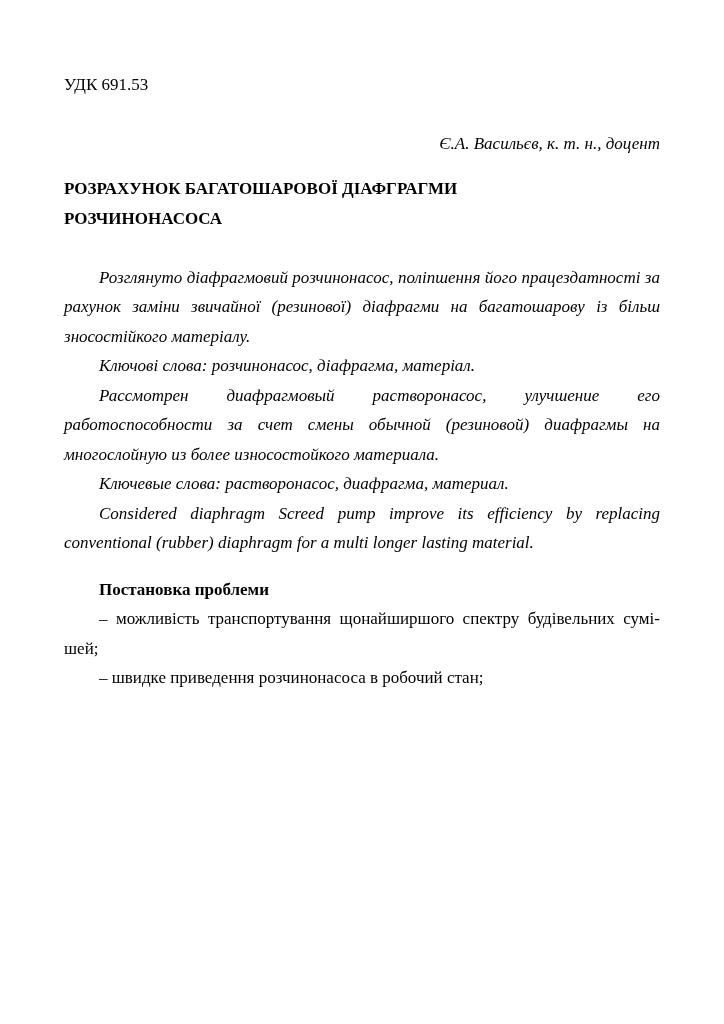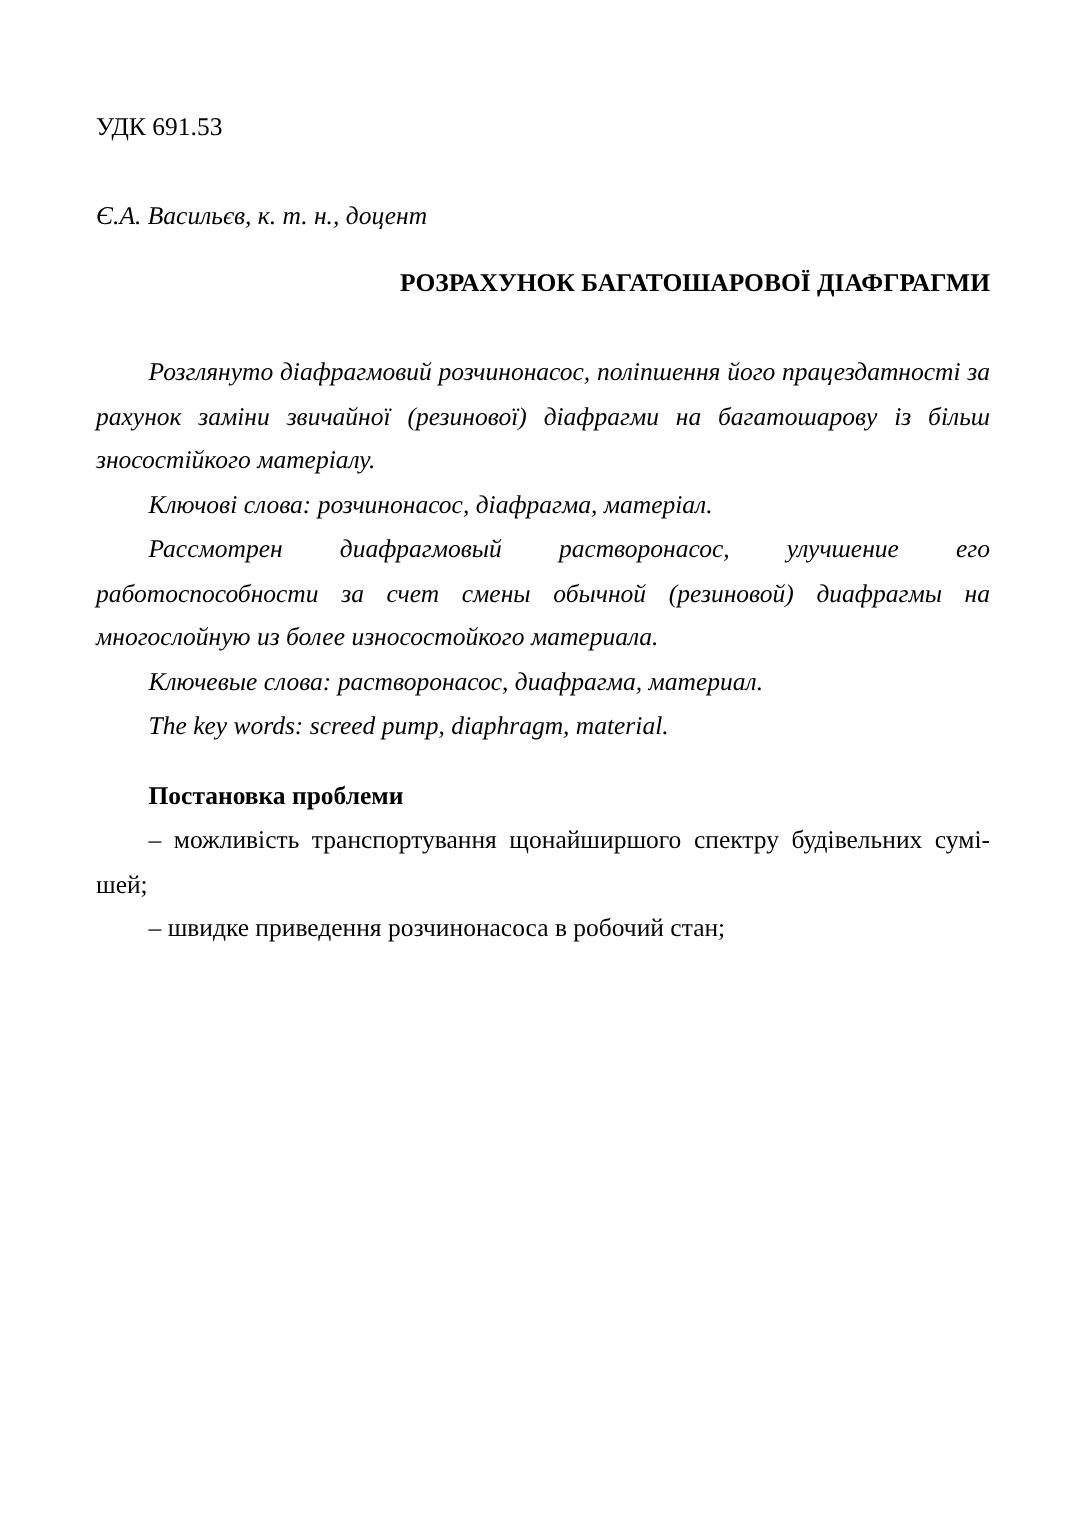--- a/index.html
+++ b/index.html
@@ -15,25 +15,26 @@
     overflow: hidden;
   }
   .content {
     padding: 70px 64px 0 64px; 
   }
   .udc {
     text-align: left;
   }
   .byline {
     margin-top: 29px;
+    text-align: right;
     font-style: italic;
   }
   .doc-title {
     margin-top: 16px;
-    text-align: right;
+    text-align: left;
     font-weight: bold;
   }
   .abstract {
     text-align: justify;
     font-style: italic;
     text-indent: 35px;
   }
   .abstract-first {
     margin-top: 29.5px;
   }
@@ -58,29 +59,30 @@
   <div class="content">
 
     <div class="udc">УДК 691.53</div>
 
     <div class="byline">
       <div>Є.А. Васильєв, к. т. н., доцент</div>
     </div>
 
     <div class="doc-title">
       <div>РОЗРАХУНОК БАГАТОШАРОВОЇ ДІАФГРАГМИ</div>
+      <div>РОЗЧИНОНАСОСА</div>
     </div>
 
     <div class="abstract abstract-first">Розглянуто діафрагмовий розчинонасос, поліпшення його працездатності за рахунок заміни звичайної (резинової) діафрагми на багатошарову із більш зносостійкого матеріалу.</div>
     <div class="keywords">Ключові слова: розчинонасос, діафрагма, матеріал.</div>
 
     <div class="abstract">Рассмотрен диафрагмовый растворонасос, улучшение его работоспособности за счет смены обычной (резиновой) диафрагмы на многослойную из более износостойкого материала.</div>
     <div class="keywords">Ключевые слова: растворонасос, диафрагма, материал.</div>
 
-    <div class="keywords">The key words: screed pump, diaphragm, material.</div>
+    <div class="abstract">Considered diaphragm Screed pump improve its efficiency by replacing conventional (rubber) diaphragm for a multi longer lasting material.</div>
 
     <div class="section-heading">Постановка проблеми</div>
 
 
     <div class="para">– можливість транспортування щонайширшого спектру будівельних сумі­шей;</div>
     <div class="para">– швидке приведення розчинонасоса в робочий стан;</div>
 
   </div>
 </div>
 

